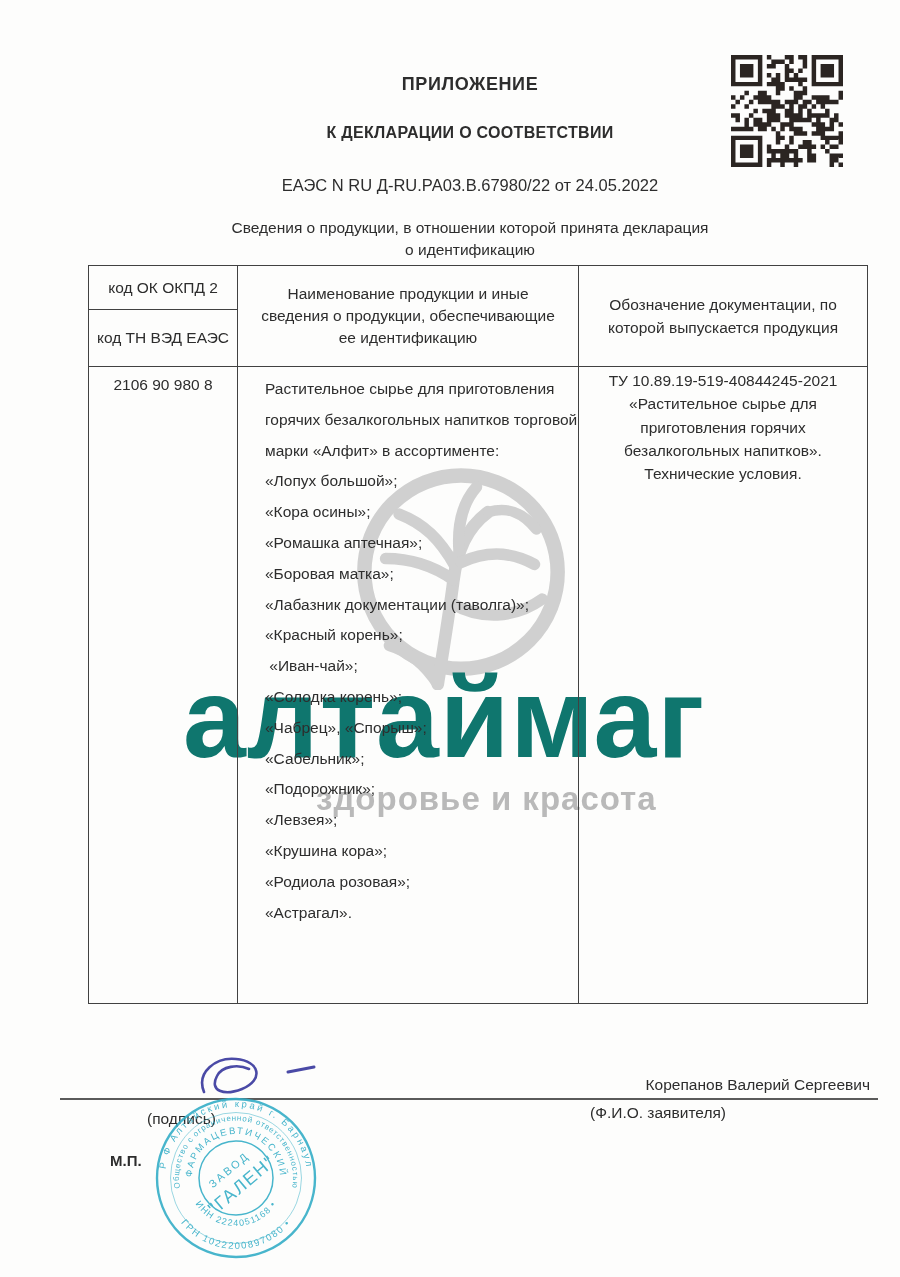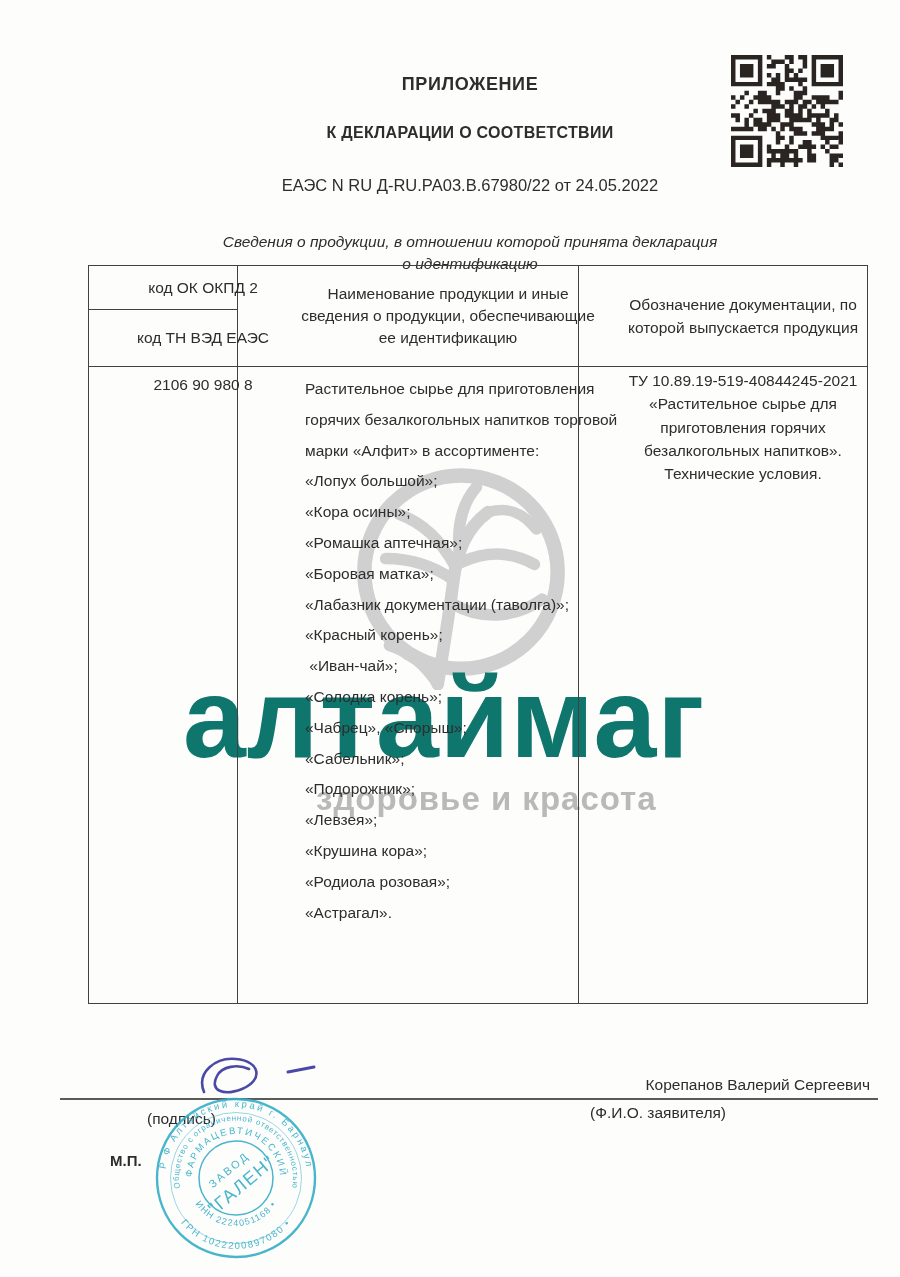--- a/index.html
+++ b/index.html
@@ -23,35 +23,35 @@
     position:absolute; left:316px; top:780px;
     font-size:33px; font-weight:bold; letter-spacing:1px;
     color:#b9b9b9; white-space:nowrap;
   }
 
   
   .hdr { position:absolute; left:40px; width:860px; text-align:center; z-index:2; }
   .h-title    { top:74px;  font-size:18px;   font-weight:bold; letter-spacing:.6px; }
   .h-subtitle { top:124px; font-size:16px;   font-weight:bold; letter-spacing:.3px; }
   .h-docnum   { top:176px; font-size:16.5px; }
-  .h-intro    { top:231px; font-size:15.5px; line-height:22px;font-style:italic; }
+  .h-intro    { top:217px; font-size:15.5px; line-height:22px; }
 
   
   .qr { position:absolute; left:731px; top:55px; width:112px; height:112px; z-index:2; }
 
   
   .tbl { position:absolute; left:88px; top:265px; width:780px; height:739px;
          border:1.6px solid #414141; z-index:2; font-size:15.5px; }
   .vline { position:absolute; top:0; bottom:0; width:1.4px; background:#414141; }
   .vline.v1 { left:148px; } .vline.v2 { left:489px; }
   .hline { position:absolute; height:1.4px; background:#414141; }
   .hl-header { top:100px; left:0; right:0; }
   .hl-c1sub  { top:43px; left:0; width:148px; }
   .cell { position:absolute; display:flex; flex-direction:column;
-          align-items:center; justify-content:center; text-align:center;margin-left:40px; }
+          align-items:center; justify-content:center; text-align:center; }
   .c1h-top { left:0; top:0;    width:148px; height:43px; }
   .c1h-bot { left:0; top:44px; width:148px; height:56px; }
   .c2h { left:149px; top:0; width:340px; height:100px; line-height:22px; }
   .c3h { left:490px; top:0; right:0;     height:100px; line-height:23px; }
   .c1b { left:0; top:101px; width:148px; justify-content:flex-start; padding-top:9px; }
   .c2b { left:164px; top:100px; width:340px; bottom:0;
          align-items:flex-start; justify-content:flex-start; text-align:left;
          padding:8px 0 0 12px; line-height:30.8px; }
   .c2b div { white-space:pre; }
   .c3b { left:490px; top:100px; right:0; bottom:0;

